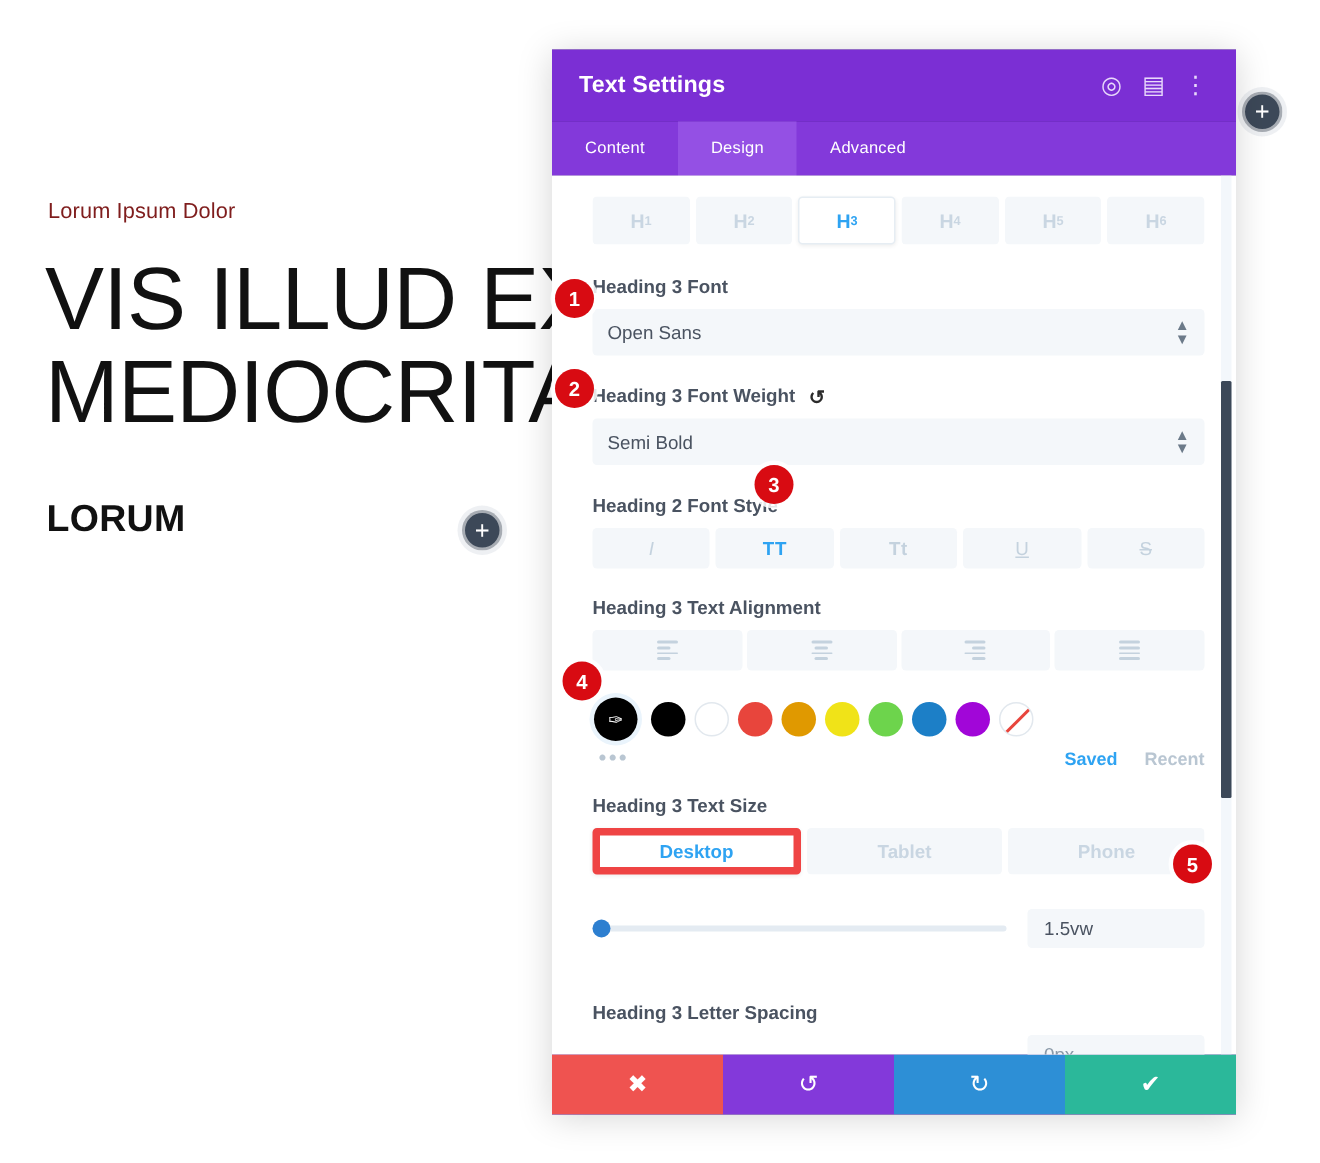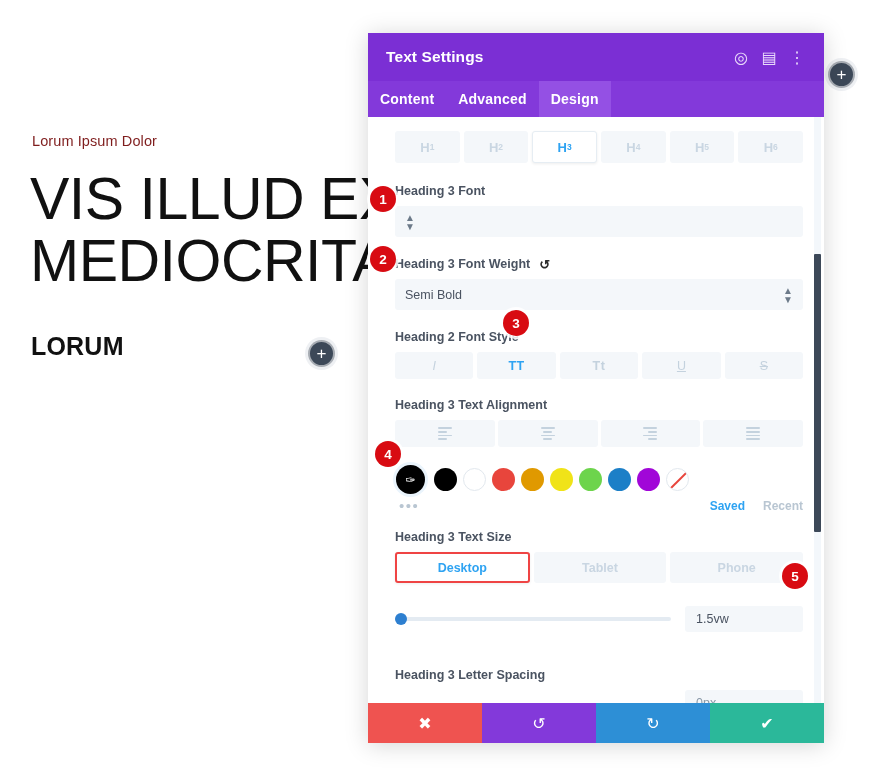--- a/index.html
+++ b/index.html
@@ -49,22 +49,22 @@
     height: 48px; background: #7B2FD4; flex: 0 0 auto;
     display: flex; align-items: center; padding: 0 14px 0 18px;
   }
   #modal-title { color: #fff; font-size: 15.5px; font-weight: 700; letter-spacing: .1px; flex: 1; }
   .title-icon {
     width: 26px; height: 26px; display: flex; align-items: center; justify-content: center;
     color: #e9d9fb; cursor: pointer; margin-left: 2px;
   }
   #modal-tabs { height: 36px; background: #8339DA; flex: 0 0 auto; display: flex; }
   .modal-tab {
-    padding: 0 12px; height: 100%; display: flex; align-items: center;
-    color: #fff; font-size: 14px; font-weight: 700; cursor: pointer; letter-spacing: .2px;
+    padding: 0 22px; height: 100%; display: flex; align-items: center;
+    color: #fff; font-size: 11px; font-weight: 400; cursor: pointer; letter-spacing: .2px;
   }
   .modal-tab.active { background: #9450E4; }
 
   #modal-body {
     flex: 1 1 auto; position: relative; background: #fff;
     padding: 14px 21px 0 27px; overflow: hidden;
   }
 
   
   #heading-levels { display: flex; gap: 4px; margin-bottom: 21px; }
@@ -126,21 +126,21 @@
   .meta-link.active { color: #2ea3f2; }
   .meta-link.inactive { color: #b9c6d2; }
 
   
   #device-tabs { display: flex; gap: 4px; margin-bottom: 23px; }
   .device-tab {
     flex: 1; height: 31px; border-radius: 3px; background: #f4f7fa;
     display: flex; align-items: center; justify-content: center;
     font-size: 12.5px; font-weight: 700; color: #c9d6e2; cursor: pointer; border: 1px solid transparent;
   }
-  .device-tab.active { background: #fff; color: #2ea3f2; border: 2px solid #ef4444; box-shadow: 0 1px 3px rgba(0,0,0,.07); }
+  .device-tab.active { background: #fff; color: #2ea3f2; border: 5px solid #ef4444; box-shadow: 0 1px 3px rgba(0,0,0,.07); }
 
   
   .slider-row { display: flex; align-items: center; gap: 14px; margin-bottom: 36px; }
   .slider { flex: 1; position: relative; height: 14px; display: flex; align-items: center; }
   .slider .track { width: 100%; height: 4px; border-radius: 2px; background: #e4ebf2; }
   .slider .thumb {
     position: absolute; left: 0; width: 12px; height: 12px; border-radius: 50%;
     background: #2d7fd0; cursor: pointer;
   }
   .value-box {
@@ -203,22 +203,22 @@
 
     <div id="modal-titlebar">
       <div id="modal-title">Text Settings</div>
       <div class="title-icon">◎</div>
       <div class="title-icon">▤</div>
       <div class="title-icon">⋮</div>
     </div>
 
     <div id="modal-tabs">
       <div class="modal-tab">Content</div>
+      <div class="modal-tab active">Design</div>
       <div class="modal-tab">Advanced</div>
-      <div class="modal-tab active">Design</div>
     </div>
 
     <div id="modal-body">
 
       <div id="heading-levels">
         <div class="h-tab">
             <span>H</span>
             <sub>1</sub>
           </div>
         <div class="h-tab">
@@ -240,20 +240,21 @@
         <div class="h-tab">
             <span>H</span>
             <sub>6</sub>
           </div>
       </div>
 
       <div class="field-label">
         <span>Heading 3 Font</span>
       </div>
       <div class="select-box">
+        <span class="sel-val">Open Sans</span>
         <span class="caret">▲<br>▼</span>
       </div>
 
       <div class="field-label">
         <span>Heading 3 Font Weight</span>
         <span class="reset-icon">↺</span>
       </div>
       <div class="select-box">
         <span class="sel-val">Semi Bold</span>
         <span class="caret">▲<br>▼</span>

